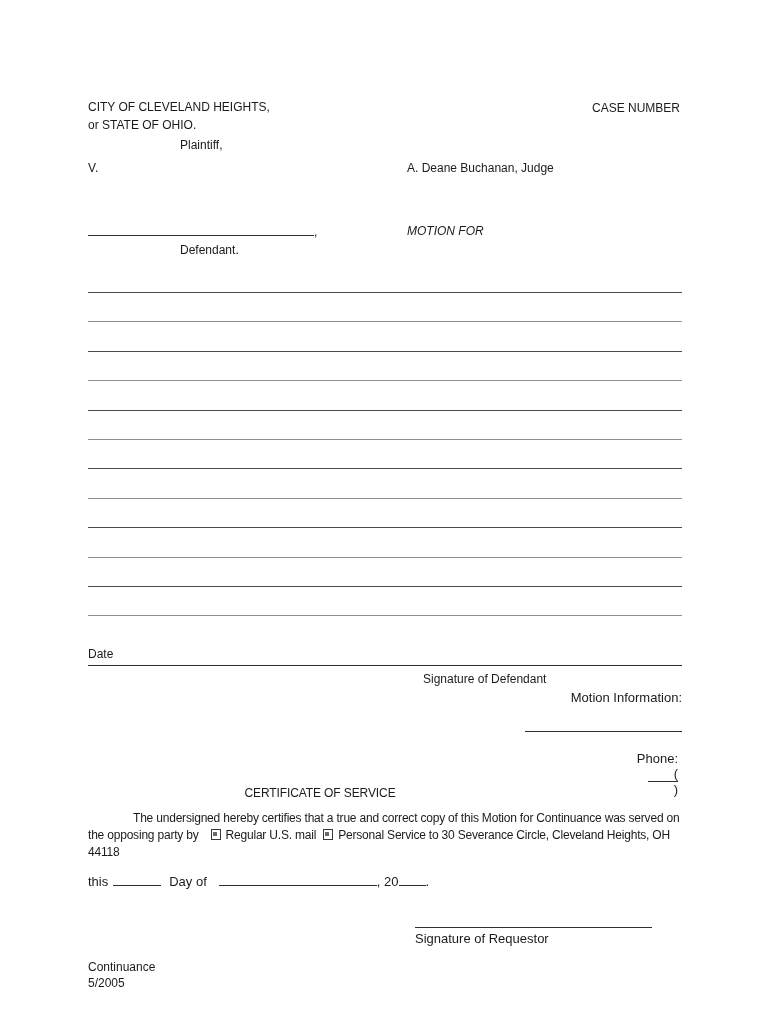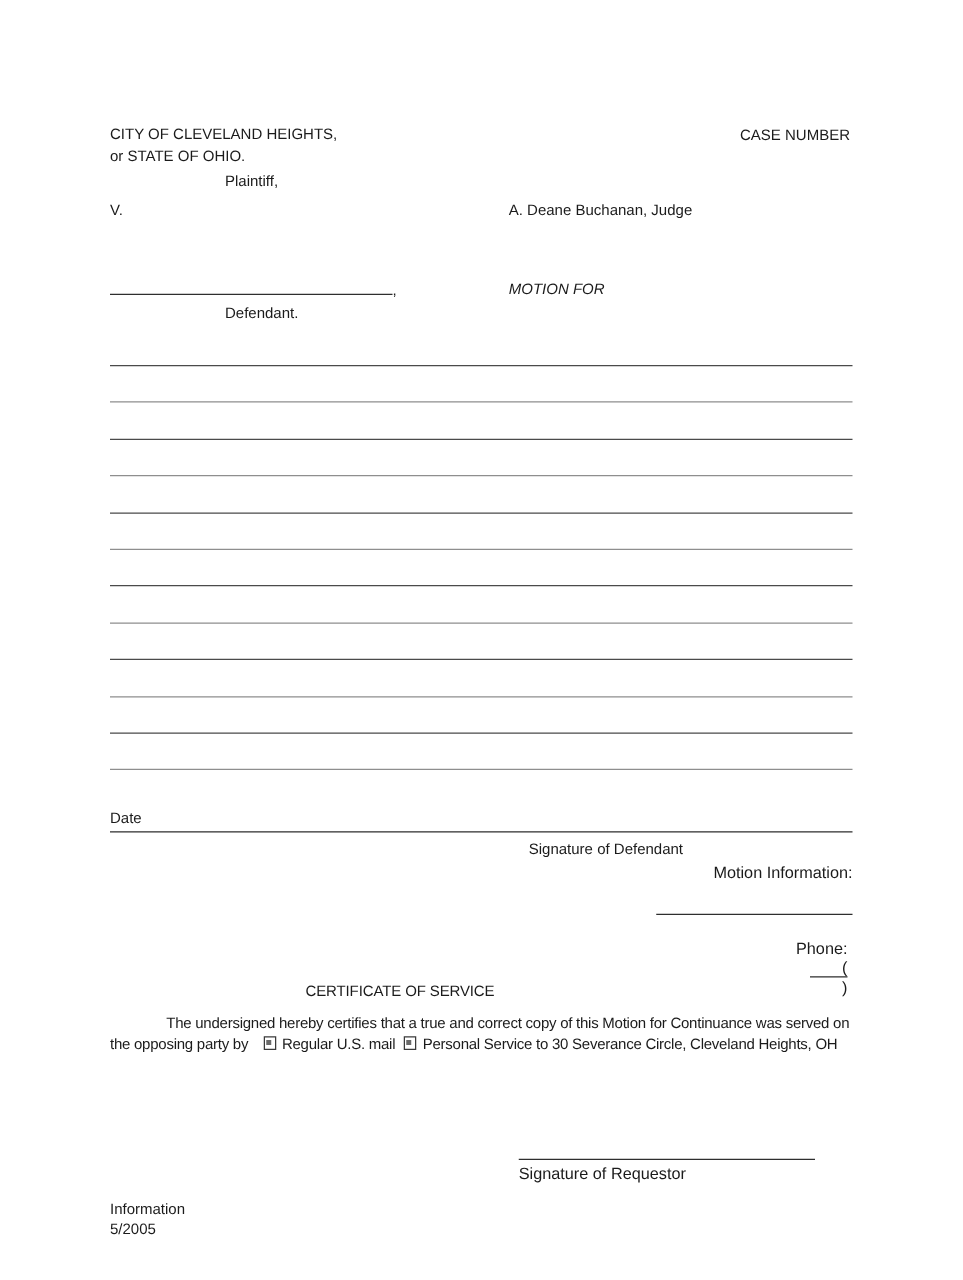--- a/index.html
+++ b/index.html
@@ -87,24 +87,28 @@
       <span class="fill grow"></span>
   </div>
 
   <div class="abs t12 center" style="left:0; top:785px; width:640px; letter-spacing:-0.1px;">CERTIFICATE OF SERVICE</div>
 
   <div class="abs t12 cert" style="left:88px; top:810px; width:640px;">
     <div class="cert-line1">The undersigned hereby certifies that a true and correct copy of this Motion for Continuance was served on</div>
     <div>
       <span>the opposing party by</span><span class="cbx" style="margin-left:12px;"></span><span>Regular U.S. mail</span><span class="cbx"></span><span>Personal Service to 30 Severance Circle, Cleveland Heights, OH</span>
     </div>
+    <div>44118</div>
   </div>
 
+  <div class="abs t13" style="left:88px; top:874px;">
+    <span>this</span><span class="fill" style="width:48px; margin-left:5px;"></span><span style="margin-left:8px;">Day of</span><span class="fill" style="width:158px; margin-left:12px;"></span><span>, 20</span><span class="fill" style="width:27px;"></span><span>.</span>
+  </div>
 
   <div class="hr" style="left:415px; top:927px; width:237px;"></div>
   <div class="abs t13" style="left:415px; top:931px;">Signature of Requestor</div>
 
   <div class="abs t12" style="left:88px; top:959px; line-height:16px; white-space:nowrap;">
-    <div>Information</div>
+    <div>Continuance</div>
     <div>5/2005</div>
   </div>
 
 </div>
 
 </body></html>

